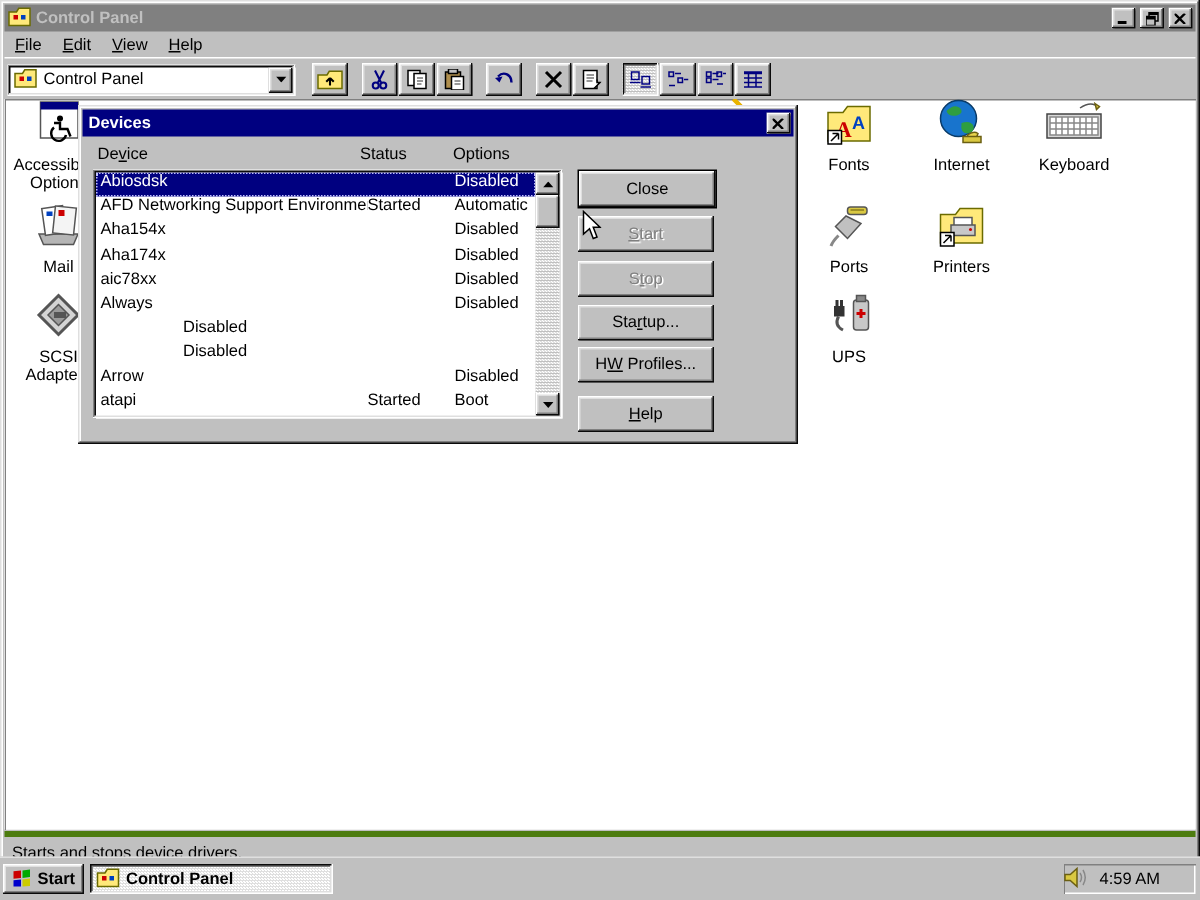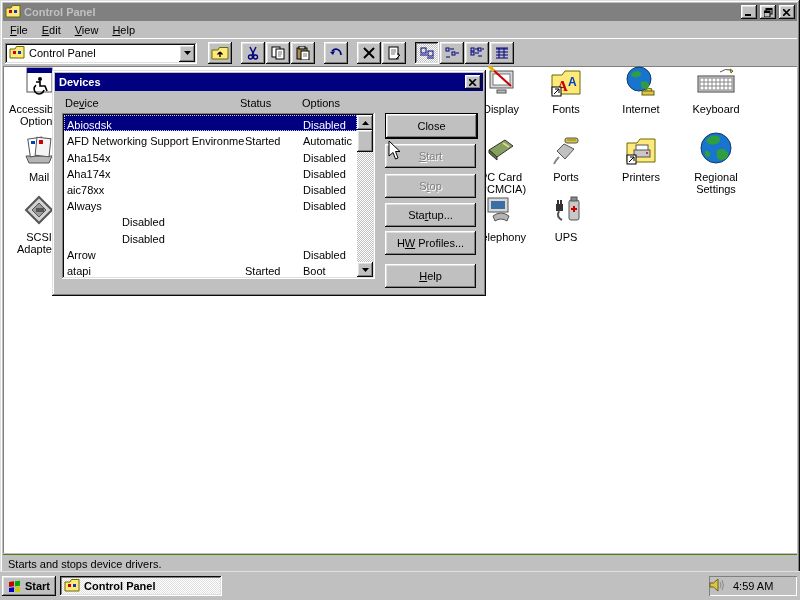--- a/index.html
+++ b/index.html
@@ -19,32 +19,32 @@
   .winbtn{width:16px;height:14px;display:flex;align-items:center;justify-content:center}
   .menubar{position:absolute;left:3px;top:21px;right:3px;height:17px;display:flex;align-items:center}
   .menubar span{padding:0 7px}
   .toolbar{position:absolute;left:3px;top:38px;right:3px;height:28px;display:flex;align-items:center;padding:0 2px;gap:1px;border-top:1px solid #fff}
   .combo{width:188px;height:21px;display:flex;align-items:center;gap:4px;padding-left:4px;margin-right:10px}
   .combo .cv{flex:1}
   .combo-arrow{width:16px;height:17px;display:flex;align-items:center;justify-content:center;margin-right:2px}
   .tbtn{width:24px;height:22px;display:flex;align-items:center;justify-content:center}
   .tsep{width:7px;height:22px}
   .client{position:absolute;left:3px;top:66px;right:3px;height:487px;background:#fff;overflow:hidden}
-  .statusbar{position:absolute;left:3px;right:3px;top:554px;height:17px;background:#c0c0c0;display:flex;align-items:center;padding-left:5px;border-top:1px solid #4d7c0f}
+  .statusbar{position:absolute;left:3px;right:3px;top:554px;height:17px;background:#c0c0c0;display:flex;align-items:flex-end;padding-left:5px;border-top:4px solid #4d7c0f}
 
   .dicon{position:absolute;width:72px;display:flex;flex-direction:column;align-items:center;gap:3px}
   .dicon .lbl{text-align:center;line-height:12px}
 
-  .dialog{position:absolute;left:52px;top:70px;width:434px;height:226px;z-index:10}
+  .dialog{position:absolute;left:52px;top:70px;width:480px;height:226px;z-index:10}
   .dlg-title{position:absolute;left:3px;top:3px;right:3px;height:18px;background:#000080;display:flex;align-items:center;padding:0 2px}
   .dlg-title .t{flex:1;color:#fff;font-weight:bold;font-size:11px;padding-left:2px}
   .hdr{position:absolute;top:98px}
   .listbox{position:absolute;left:10px;top:43px;width:313px;height:166px}
   .rows{position:absolute;left:2px;top:2px;right:18px;bottom:2px;overflow:hidden}
-  .lrow{display:flex;height:16.2px;align-items:flex-end;white-space:nowrap}
+  .lrow{display:flex;height:16.2px;align-items:flex-start;white-space:nowrap}
   .lrow .c-dev{width:178px;padding-left:3px;overflow:hidden;flex:none}
   .lrow .c-sta{width:58px;flex:none;overflow:hidden}
   .lrow .c-stu{flex:1;overflow:hidden}
   .lrow.sel{background:#000080;color:#fff;outline:1px dotted #c0c0ff;outline-offset:-1px}
   .vscroll{position:absolute;right:2px;top:2px;bottom:2px;width:16px}
   .sbtn{position:absolute;left:0;width:16px;height:15px;display:flex;align-items:center;justify-content:center;font-size:7px;color:#000}
   .sthumb{position:absolute;left:0;top:15px;width:16px;height:22px}
   .btn95{position:absolute;left:333px;width:91px;height:24px;display:flex;align-items:center;justify-content:center;font-size:11px}
   .btn95.default{border:1px solid #000}
   .btn95.disabled{color:#808080;text-shadow:1px 1px 0 #fff}
@@ -305,29 +305,20 @@
     <div class="dicon" style="left:602px;top:68px">
       <span><svg width="32" height="32">
             <path d="M2 9 h10 l3-4 h15 V28 H2 Z" fill="#ffe97a" stroke="#6b6b00"></path>
             <rect x="11" y="11" width="12" height="6" fill="#fff" stroke="#555"></rect>
             <rect x="9" y="16" width="16" height="7" fill="#c8c8c8" stroke="#555"></rect>
             <circle cx="22" cy="19" r="1" fill="#c00"></circle>
             <rect x="2" y="21" width="9" height="9" fill="#fff" stroke="#000"></rect>
             <path d="M4 28 L9 23 M9 23 h-4 M9 23 v4" stroke="#000"></path>
           </svg></span>
       <span class="lbl">Printers</span>
-    </div>
-    <div class="dicon" style="left:677px;top:64px">
-      <span><svg width="36" height="36" viewBox="0 0 36 36">
-            <circle cx="18" cy="18" r="15" fill="#1874cd" stroke="#0a3b68"></circle>
-            <path d="M8 10 q7 -7 13 -3 q4 4 -3 7 q-8 2 -10 -4 Z" fill="#2f9e3f"></path>
-            <path d="M19 20 q8 -3 11 3 q1 6 -6 7 q-7 0 -5 -10 Z" fill="#2f9e3f"></path>
-            <path d="M7 21 q3 -1 5 2 q1 3 -2 4 q-4 0 -3 -6 Z" fill="#2f9e3f"></path>
-          </svg></span>
-      <span class="lbl">Regional Settings</span>
     </div>
   </div>
 
   <div class="dialog raised2">
     <div class="dlg-title">
       <span class="t">Devices</span>
       <span class="winbtn raised" style="width:16px;height:14px">
           <svg width="8" height="7">
             <path d="M0 0 L7 7 M7 0 L0 7" stroke="#000" stroke-width="1.6"></path>
           </svg>

